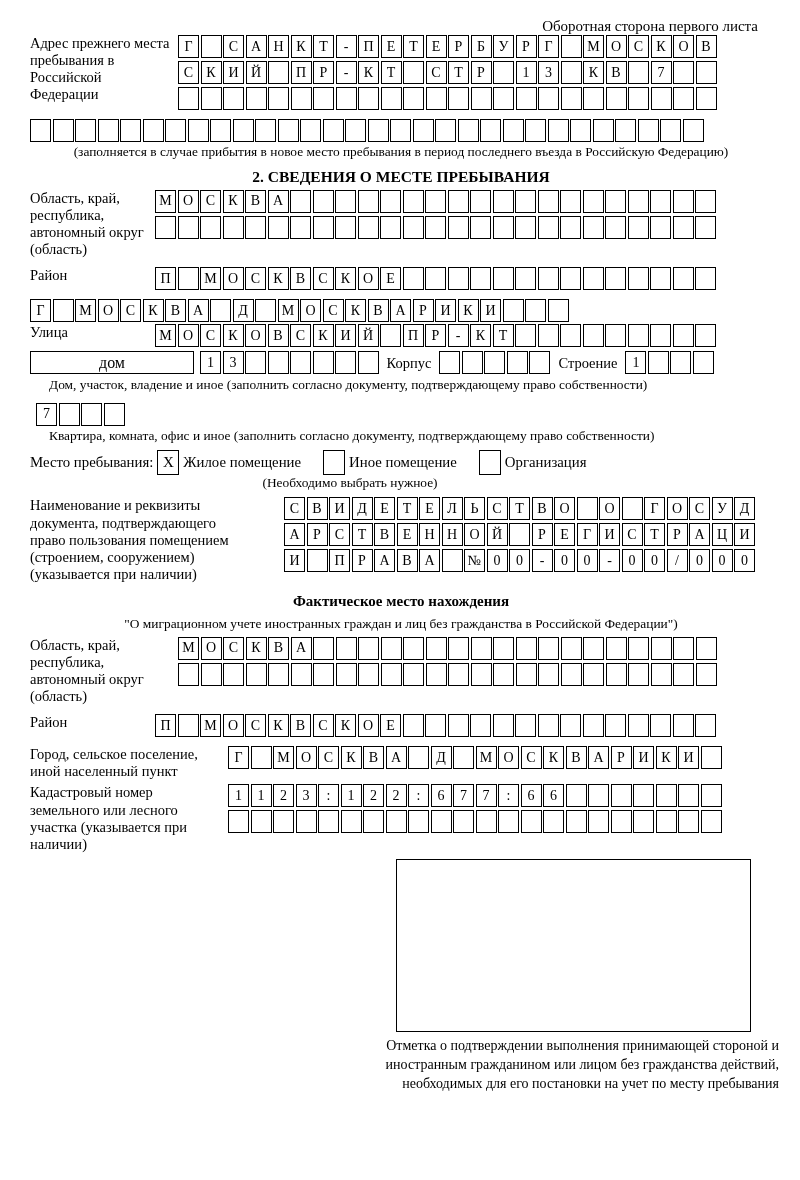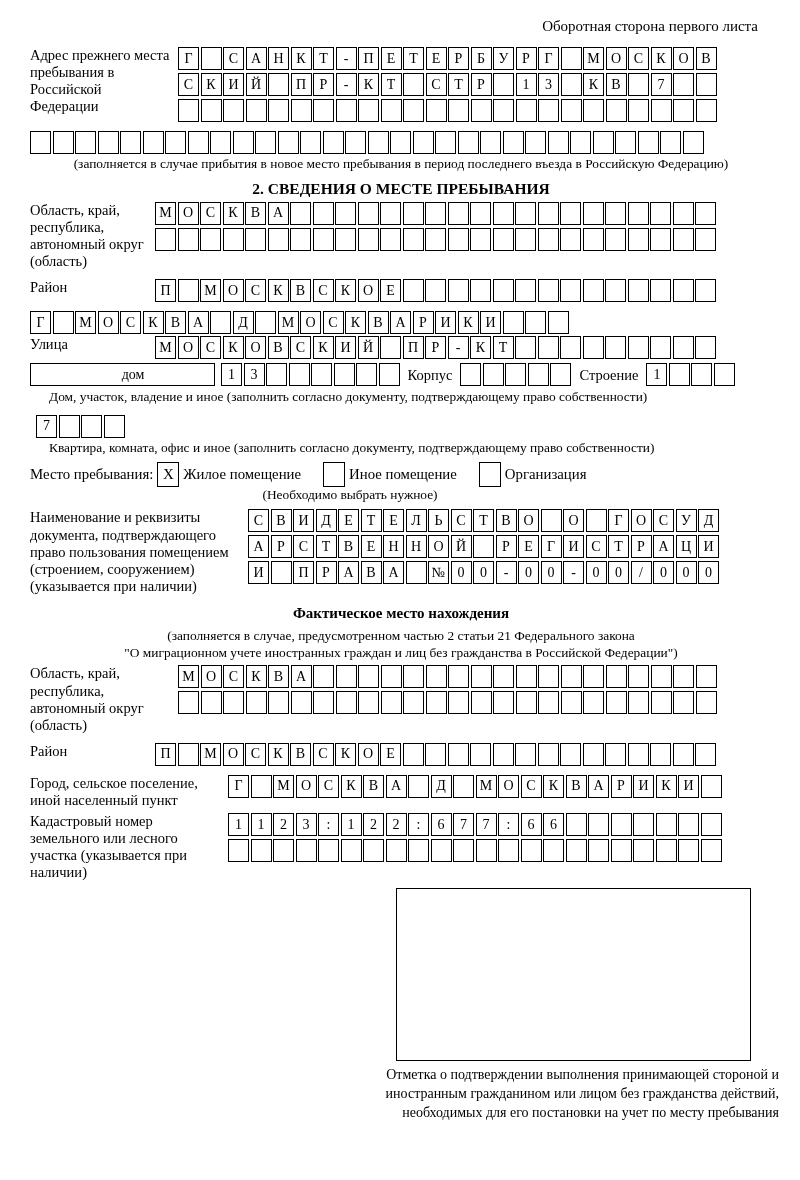--- a/index.html
+++ b/index.html
@@ -21,31 +21,31 @@
   .w198{ flex:0 0 198px; }
   .w218{ flex:0 0 218px; }
   .rows{ display:flex; flex-direction:column; gap:3px; }
   .crow{ display:flex; gap:1.5px; }
   .cell{
     flex:none; width:19px; height:21px;
     border:1.5px solid #000;
     display:inline-flex; align-items:center; justify-content:center;
     font-size:14px; background:#fff;
   }
-  .mt12{ margin-top:12px; } .mt6{ margin-top:6px; } .mt4{ margin-top:4px; }
+  .mt12{ } .mt6{ margin-top:6px;gap:36px; } .mt4{ margin-top:4px; }
   .mt3{ margin-top:9px; } .mt2{ margin-top:2px; }
   .note{ font-size:13.4px; line-height:1.25; }
   .center{ text-align:center; }
   .leftpad{ padding-left:7px;margin-left:12px; }
   .h2{ text-align:center; font-weight:bold; font-size:15.5px; margin:7px 0 4px 0; }
   .h3{ text-align:center; font-weight:bold; font-size:15px; margin:10px 0 6px 0; }
   .fieldbox{
     border:1.5px solid #000; height:21px;
     display:flex; align-items:center; justify-content:center;
-    font-size:14px; box-sizing:content-box;padding-left:21px;
+    font-size:16px; box-sizing:content-box;
   }
   .wbox-dom{ width:162px; }
   .wbox-kv{ width:195px; }
   .inline-label{ font-size:14.5px; line-height:24px; margin:0 8px; white-space:nowrap; }
   .gap6{ margin-left:6px; }
   .place{ display:flex; align-items:center; gap:4px; font-size:14.8px; margin-top:5px; }
   .checkbox{
     flex:none; width:20px; height:23px;
     border:1.5px solid #000;
     display:inline-flex; align-items:center; justify-content:center;
@@ -460,21 +460,20 @@
           <span class="cell">0</span>
           <span class="cell">/</span>
           <span class="cell">0</span>
           <span class="cell">0</span>
           <span class="cell">0</span>
         </div>
     </div>
   </div>
 
   <div class="h3">Фактическое место нахождения</div>
-  <div class="note center">(заполняется в случае, предусмотренном частью 2 статьи 21 Федерального закона</div>
   <div class="note center">"О миграционном учете иностранных граждан и лиц без гражданства в Российской Федерации")</div>
 
   <div class="flex mt4">
     <div class="label w148">Область, край, республика, автономный округ (область)</div>
     <div class="rows">
       <div class="crow">
           <span class="cell">М</span>
           <span class="cell">О</span>
           <span class="cell">С</span>
           <span class="cell">К</span>

